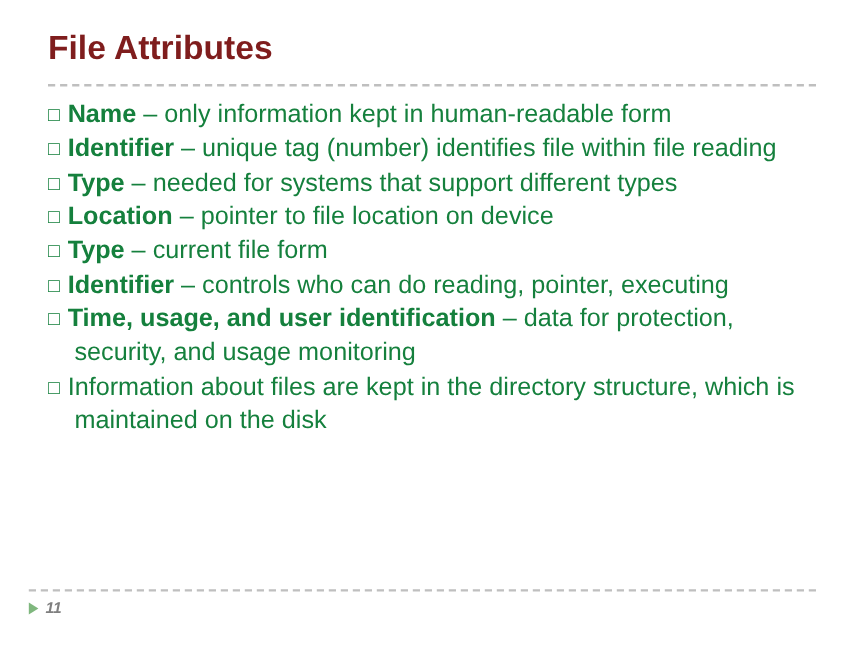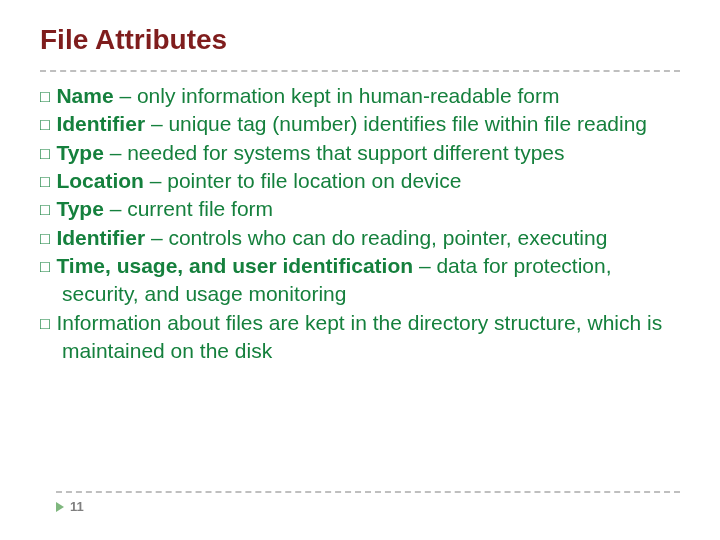--- a/index.html
+++ b/index.html
@@ -45,23 +45,24 @@
     display: inline-block;
     width: 1.0em;
     text-indent: 0;
     vertical-align: 1px;
   }
   .bold {
     font-weight: bold;
   }
   .footer {
     position: absolute;
-    left: 56px;
+    left: 24px;
     right: 40px;
     bottom: 26px;
+    font-style: italic;
   }
   .hr-bottom {
     border: none;
     border-top: 2px dashed #bfbfbf;
     margin: 0 0 6px 0;
   }
   .page-row {
     display: flex;
     align-items: center;
     gap: 6px;

